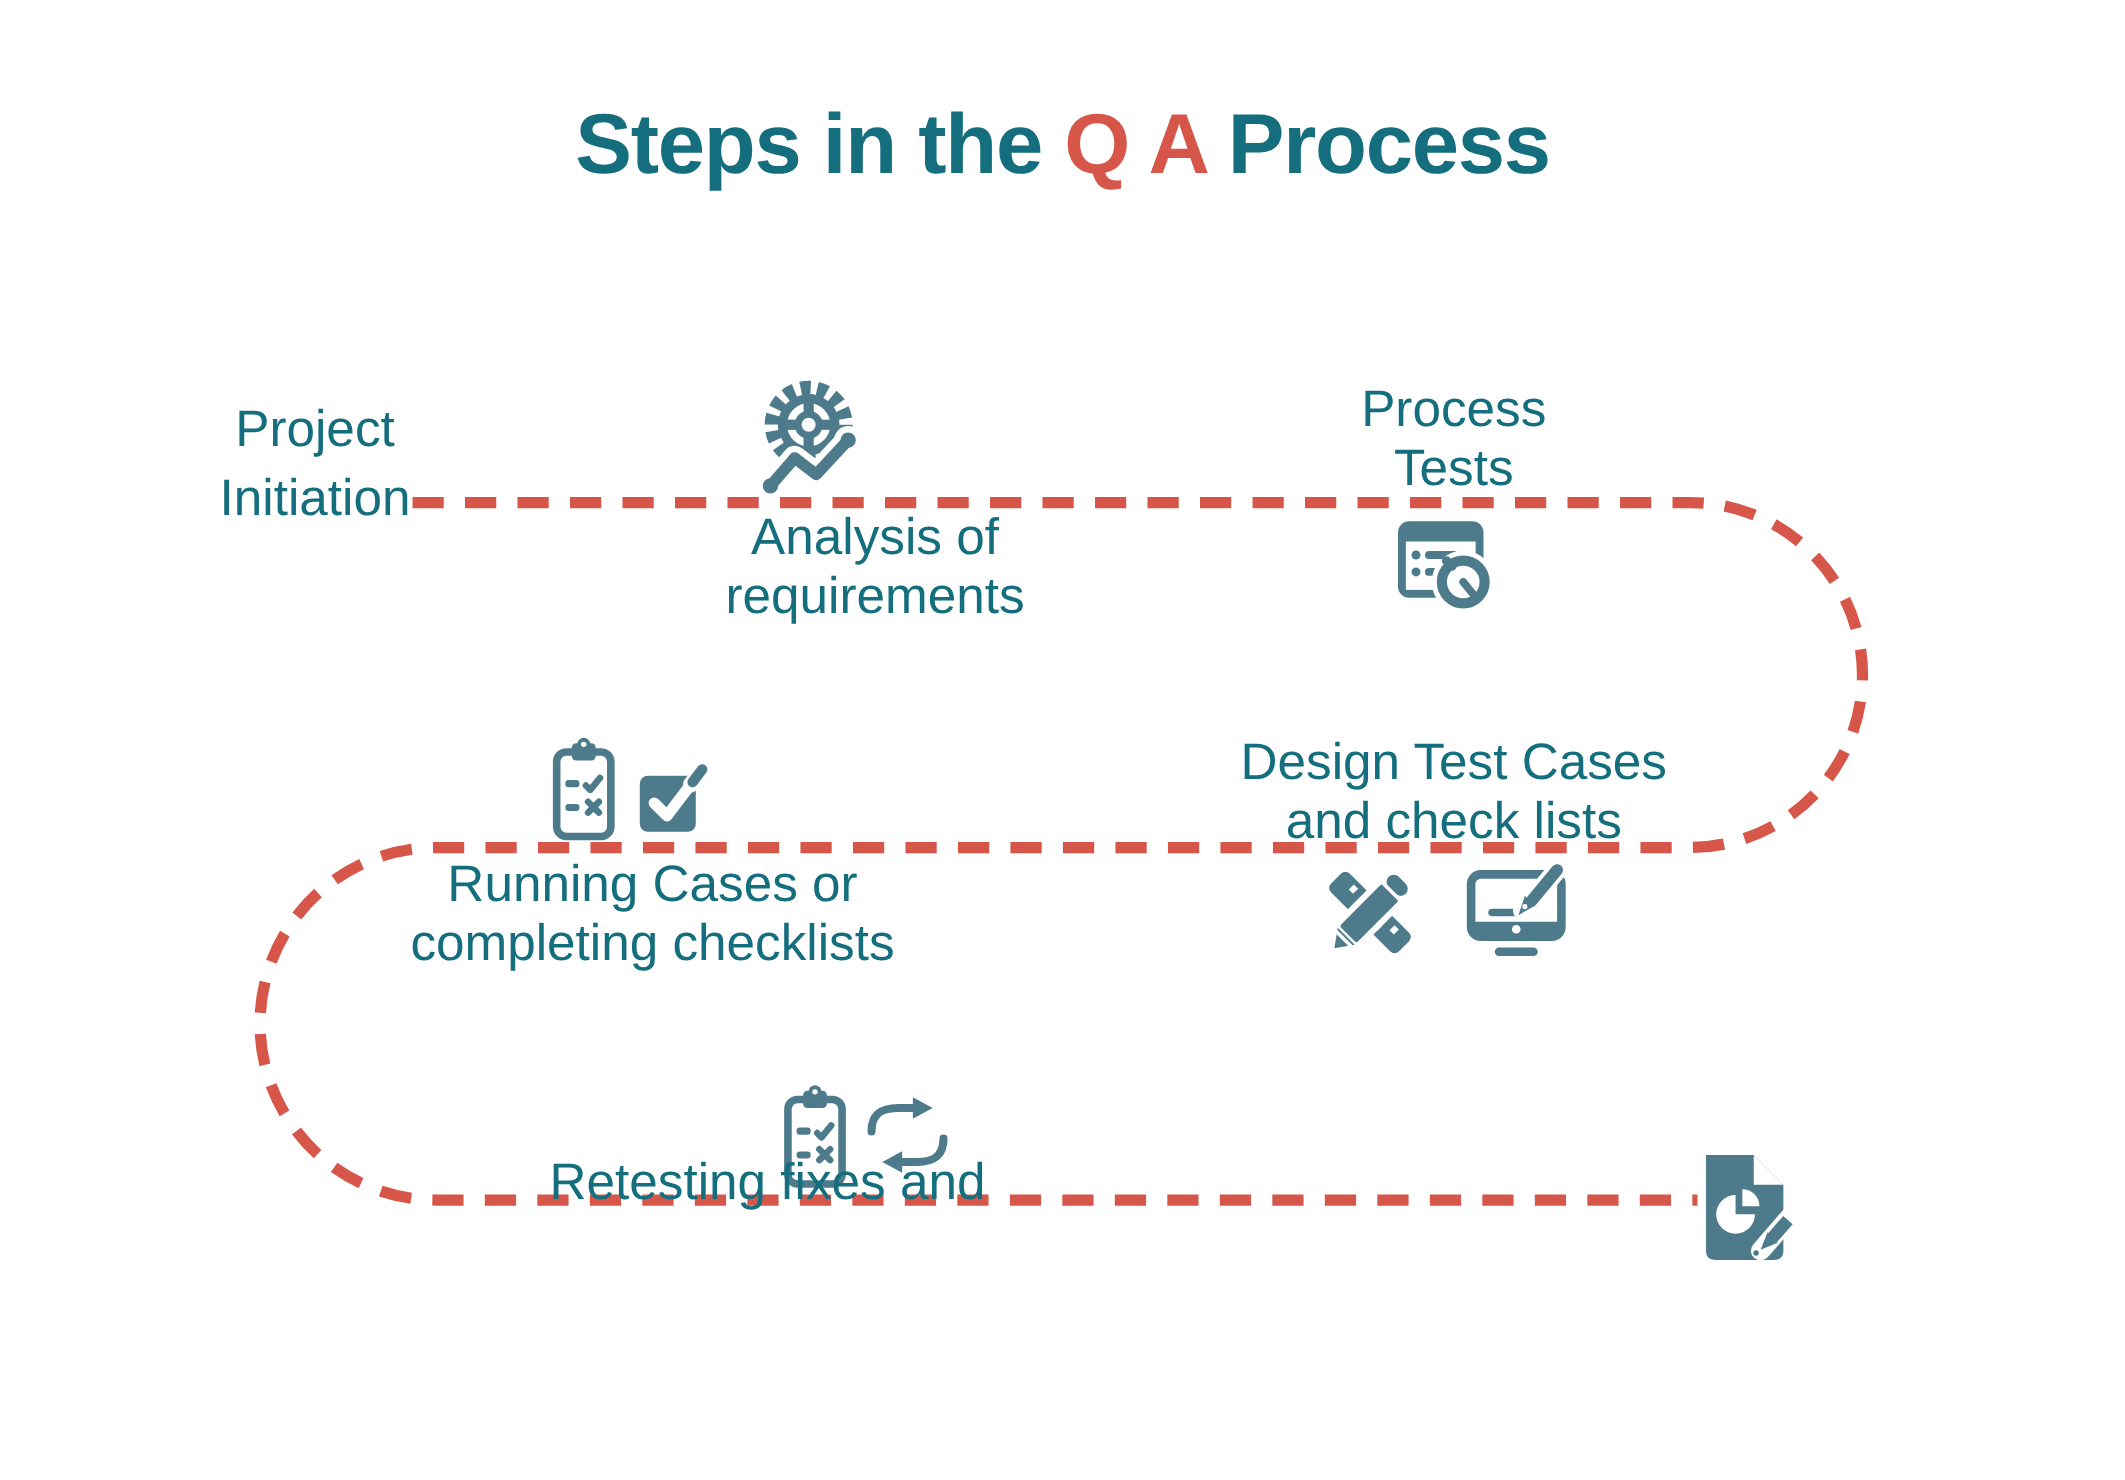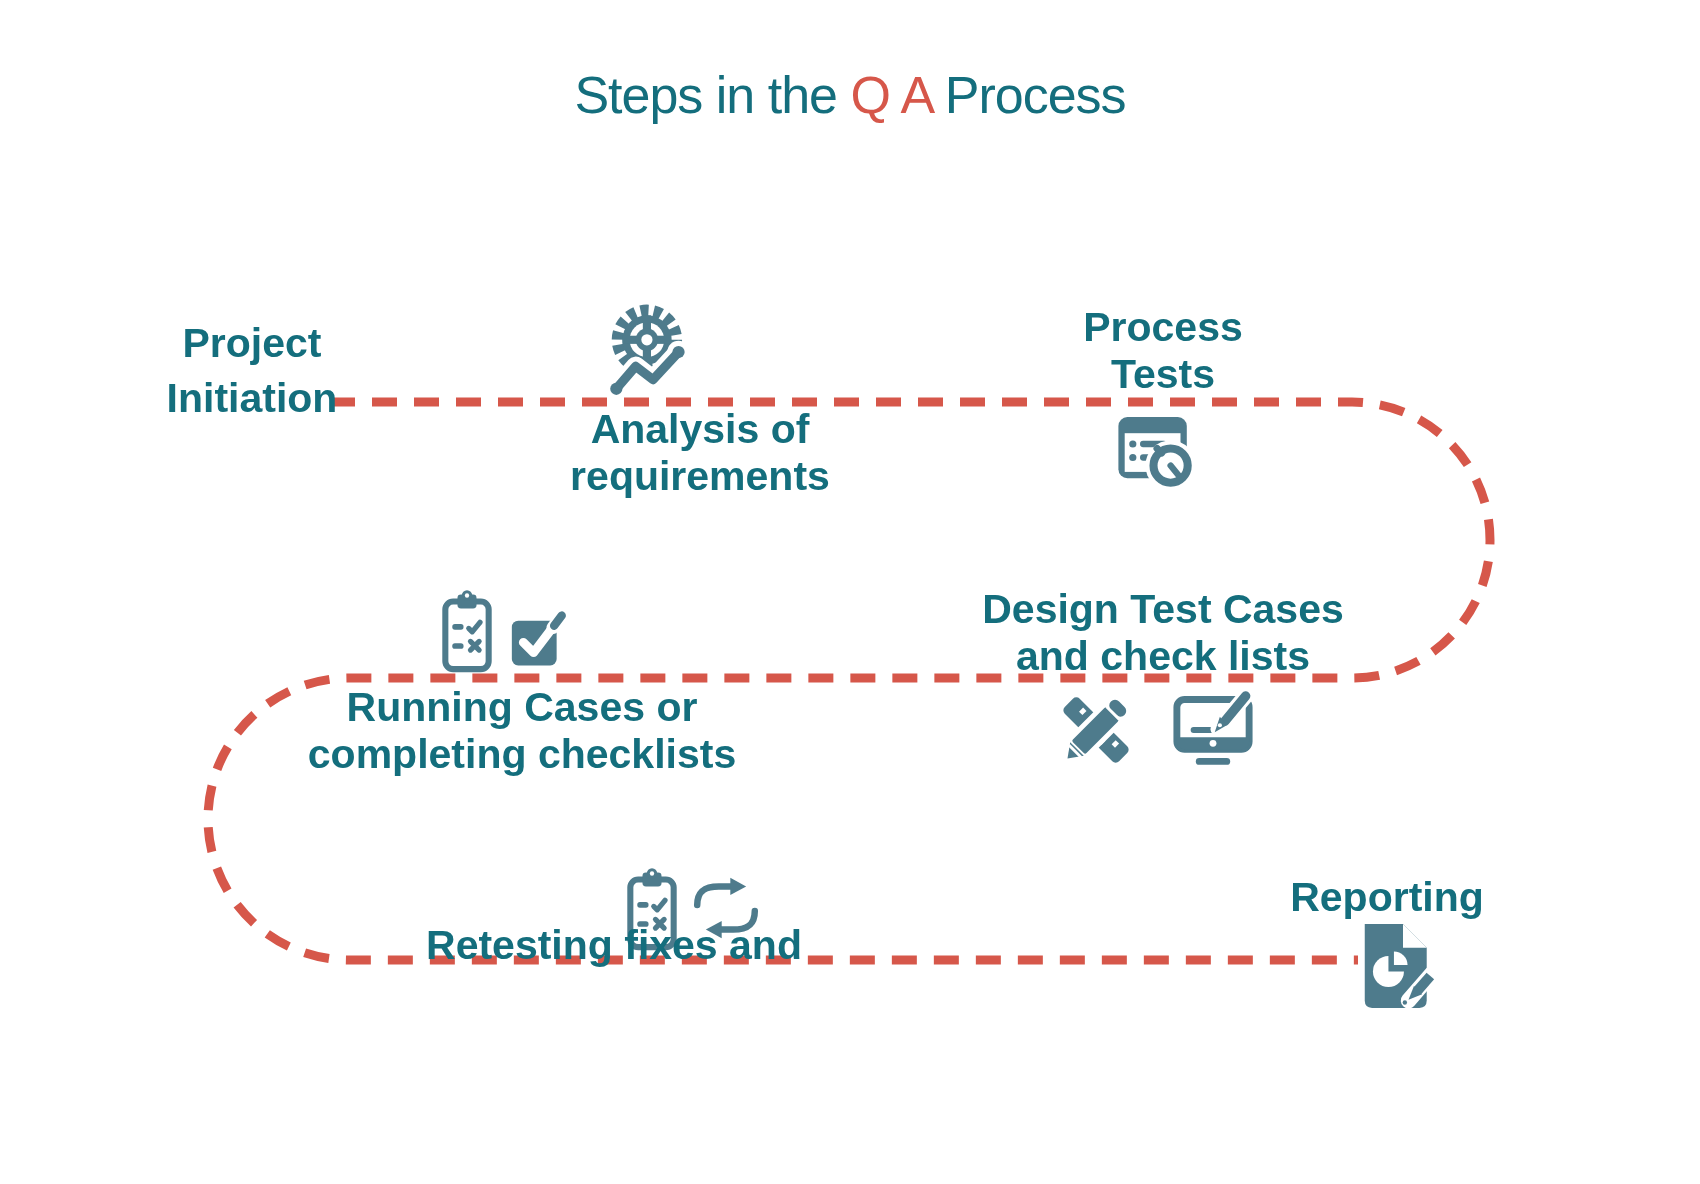--- a/index.html
+++ b/index.html
@@ -13,33 +13,33 @@
     position:relative;
     width:1700px;height:1184px;
     background:var(--bg);
     overflow:hidden;
     font-family:"Liberation Sans", sans-serif;
   }
   .title{
     position:absolute;
     left:850px;top:30px;
     transform:translateX(-50%);
-    font-size:52px;
-    font-weight:400;
+    font-size:68px;
+    font-weight:700;
     letter-spacing:-1px;
     color:var(--teal);
     white-space:nowrap;
   }
   .title .hl{color:var(--coral);}
   .step-label{
     position:absolute;
     transform:translateX(-50%);
     text-align:center;
     font-size:41px;
-    font-weight:700;
+    font-weight:400;
     color:var(--teal);
     line-height:1.15;
     white-space:nowrap;
     z-index:3;
   }
   .icon{position:absolute;z-index:2;}
   .icon svg{display:block;width:100%;height:100%;overflow:visible;}
   #flow-path{position:absolute;left:0;top:0;z-index:1;}
   .slate-f{fill:var(--slate);}
   .slate-s{stroke:var(--slate);fill:none;}
@@ -192,23 +192,20 @@
       <path class="slate-s" d="M10 46 C10 24 24 20 40 20 L58 20" stroke-width="9" stroke-linecap="round"></path>
       <path class="slate-f" d="M56 8 L56 32 L78 20 Z"></path>
       <path class="slate-s" d="M90 54 C90 76 76 80 60 80 L42 80" stroke-width="9" stroke-linecap="round"></path>
       <path class="slate-f" d="M44 68 L44 92 L22 80 Z"></path>
     </svg>
   </div>
   <div class="step-label" style="left:614px;top:922px;">
     <div>Retesting fixes and</div>
   </div>
 
-  <div class="step-label" style="left:1387px;top:874px;">
-    <div>Reporting</div>
-  </div>
   <div class="icon" style="left:1352px;top:920px;width:82px;height:92px;">
     <svg viewBox="0 0 90 100">
       <path class="slate-f" d="M14 4 H56 L82 30 V88 Q82 96 74 96 H22 Q14 96 14 88 Z"></path>
       <path class="white-f" d="M56 4 L82 30 L56 30 Z"></path>
       <g>
         <path class="white-f" d="M40 56 m-17 0 a17 17 0 1 0 34 0 a17 17 0 1 0 -34 0"></path>
         <path class="slate-f" d="M40 56 L40 36 A20 20 0 0 1 60 56 Z"></path>
         <path class="white-f" d="M46 34 A15 15 0 0 1 61 49 L46 49 Z"></path>
       </g>
       <g>

